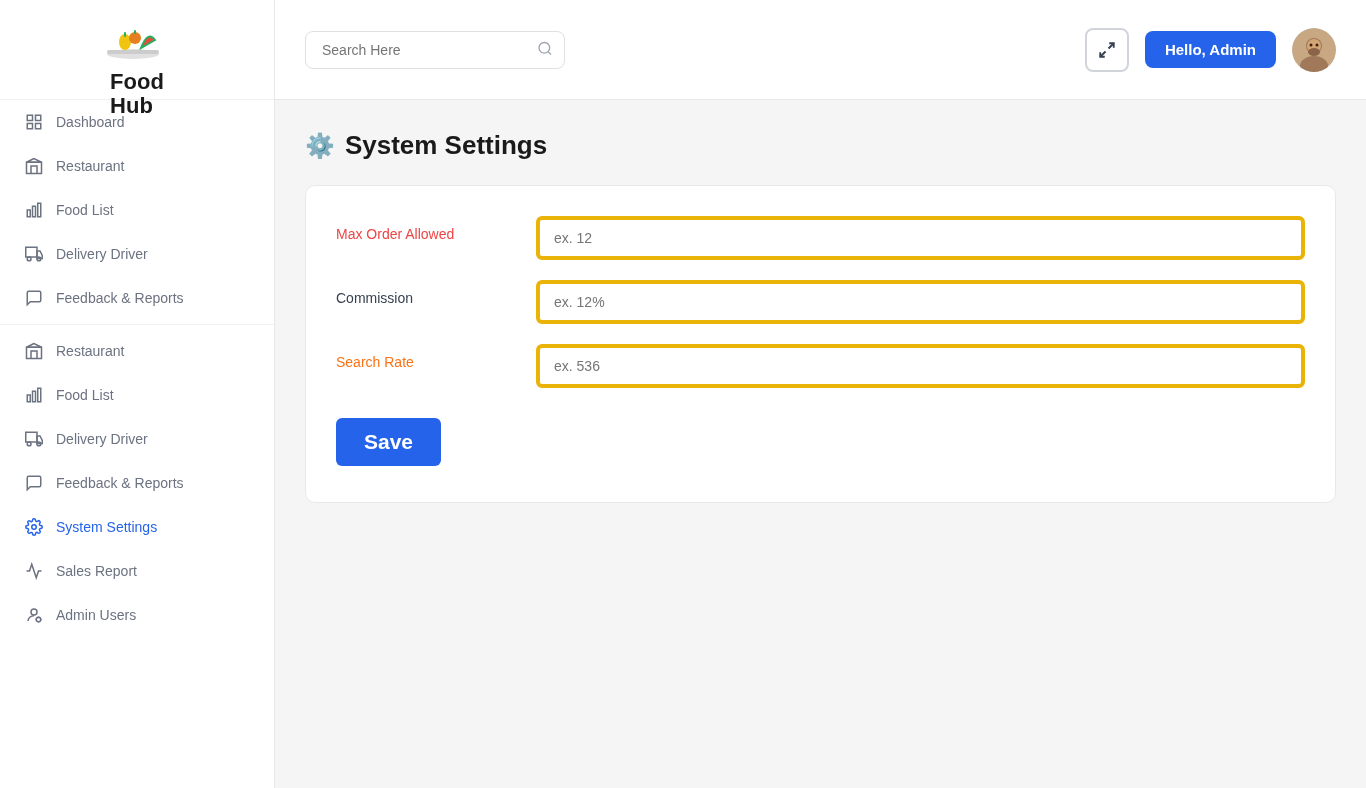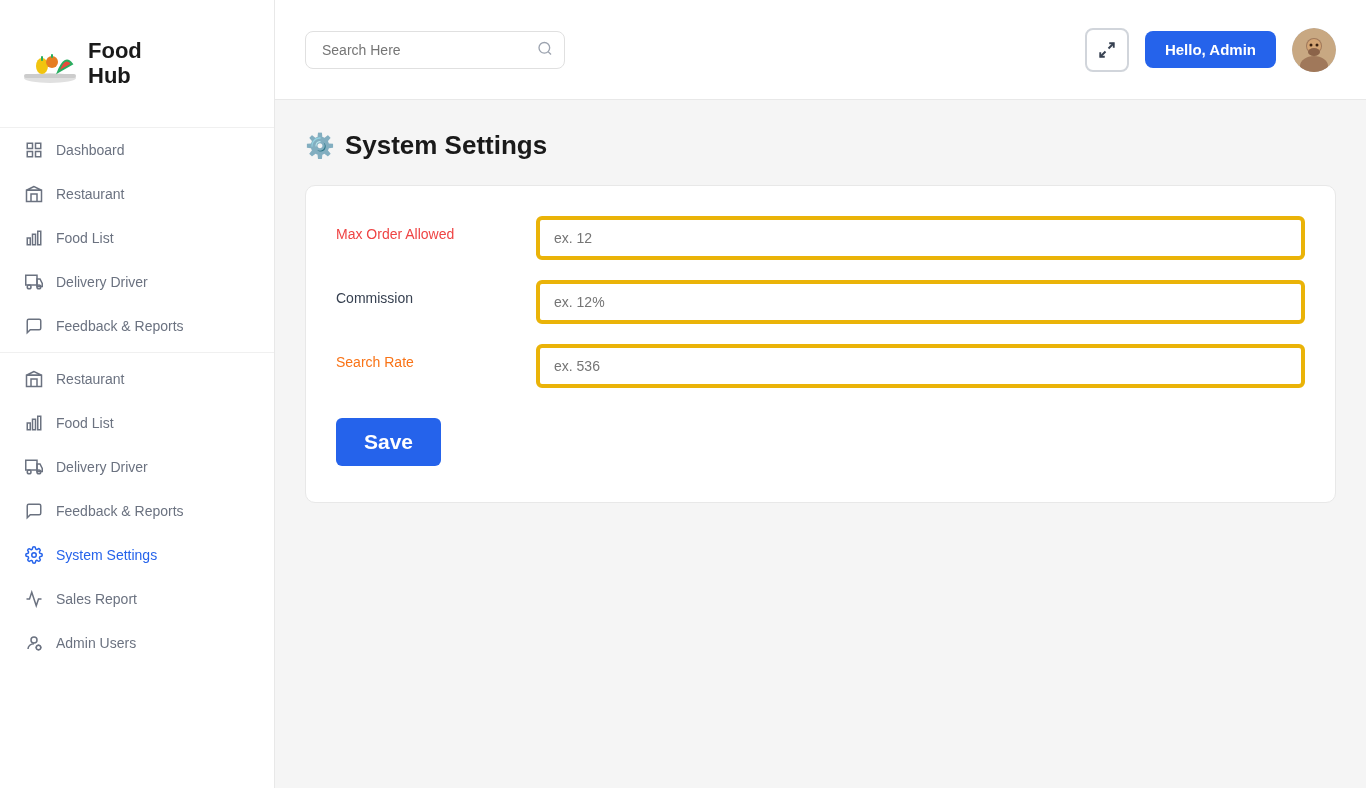--- a/index.html
+++ b/index.html
@@ -13,22 +13,23 @@
       height: 788px;
       display: flex;
       flex-direction: column;
       border-right: 1px solid #e8e8e8;
       overflow-y: auto;
     }
     .logo-area {
       display: flex;
       align-items: center;
       padding: 10px 20px;
-      height: 128px;
+      height: 100px;
       border-bottom: 1px solid #f0f0f0;
+      flex-direction: column;
     }
     .logo-icon {
       width: 60px;
       height: 60px;
       margin-right: 8px;
       position: relative;
     }
     .logo-text {
       font-size: 22px;
       font-weight: 900;

